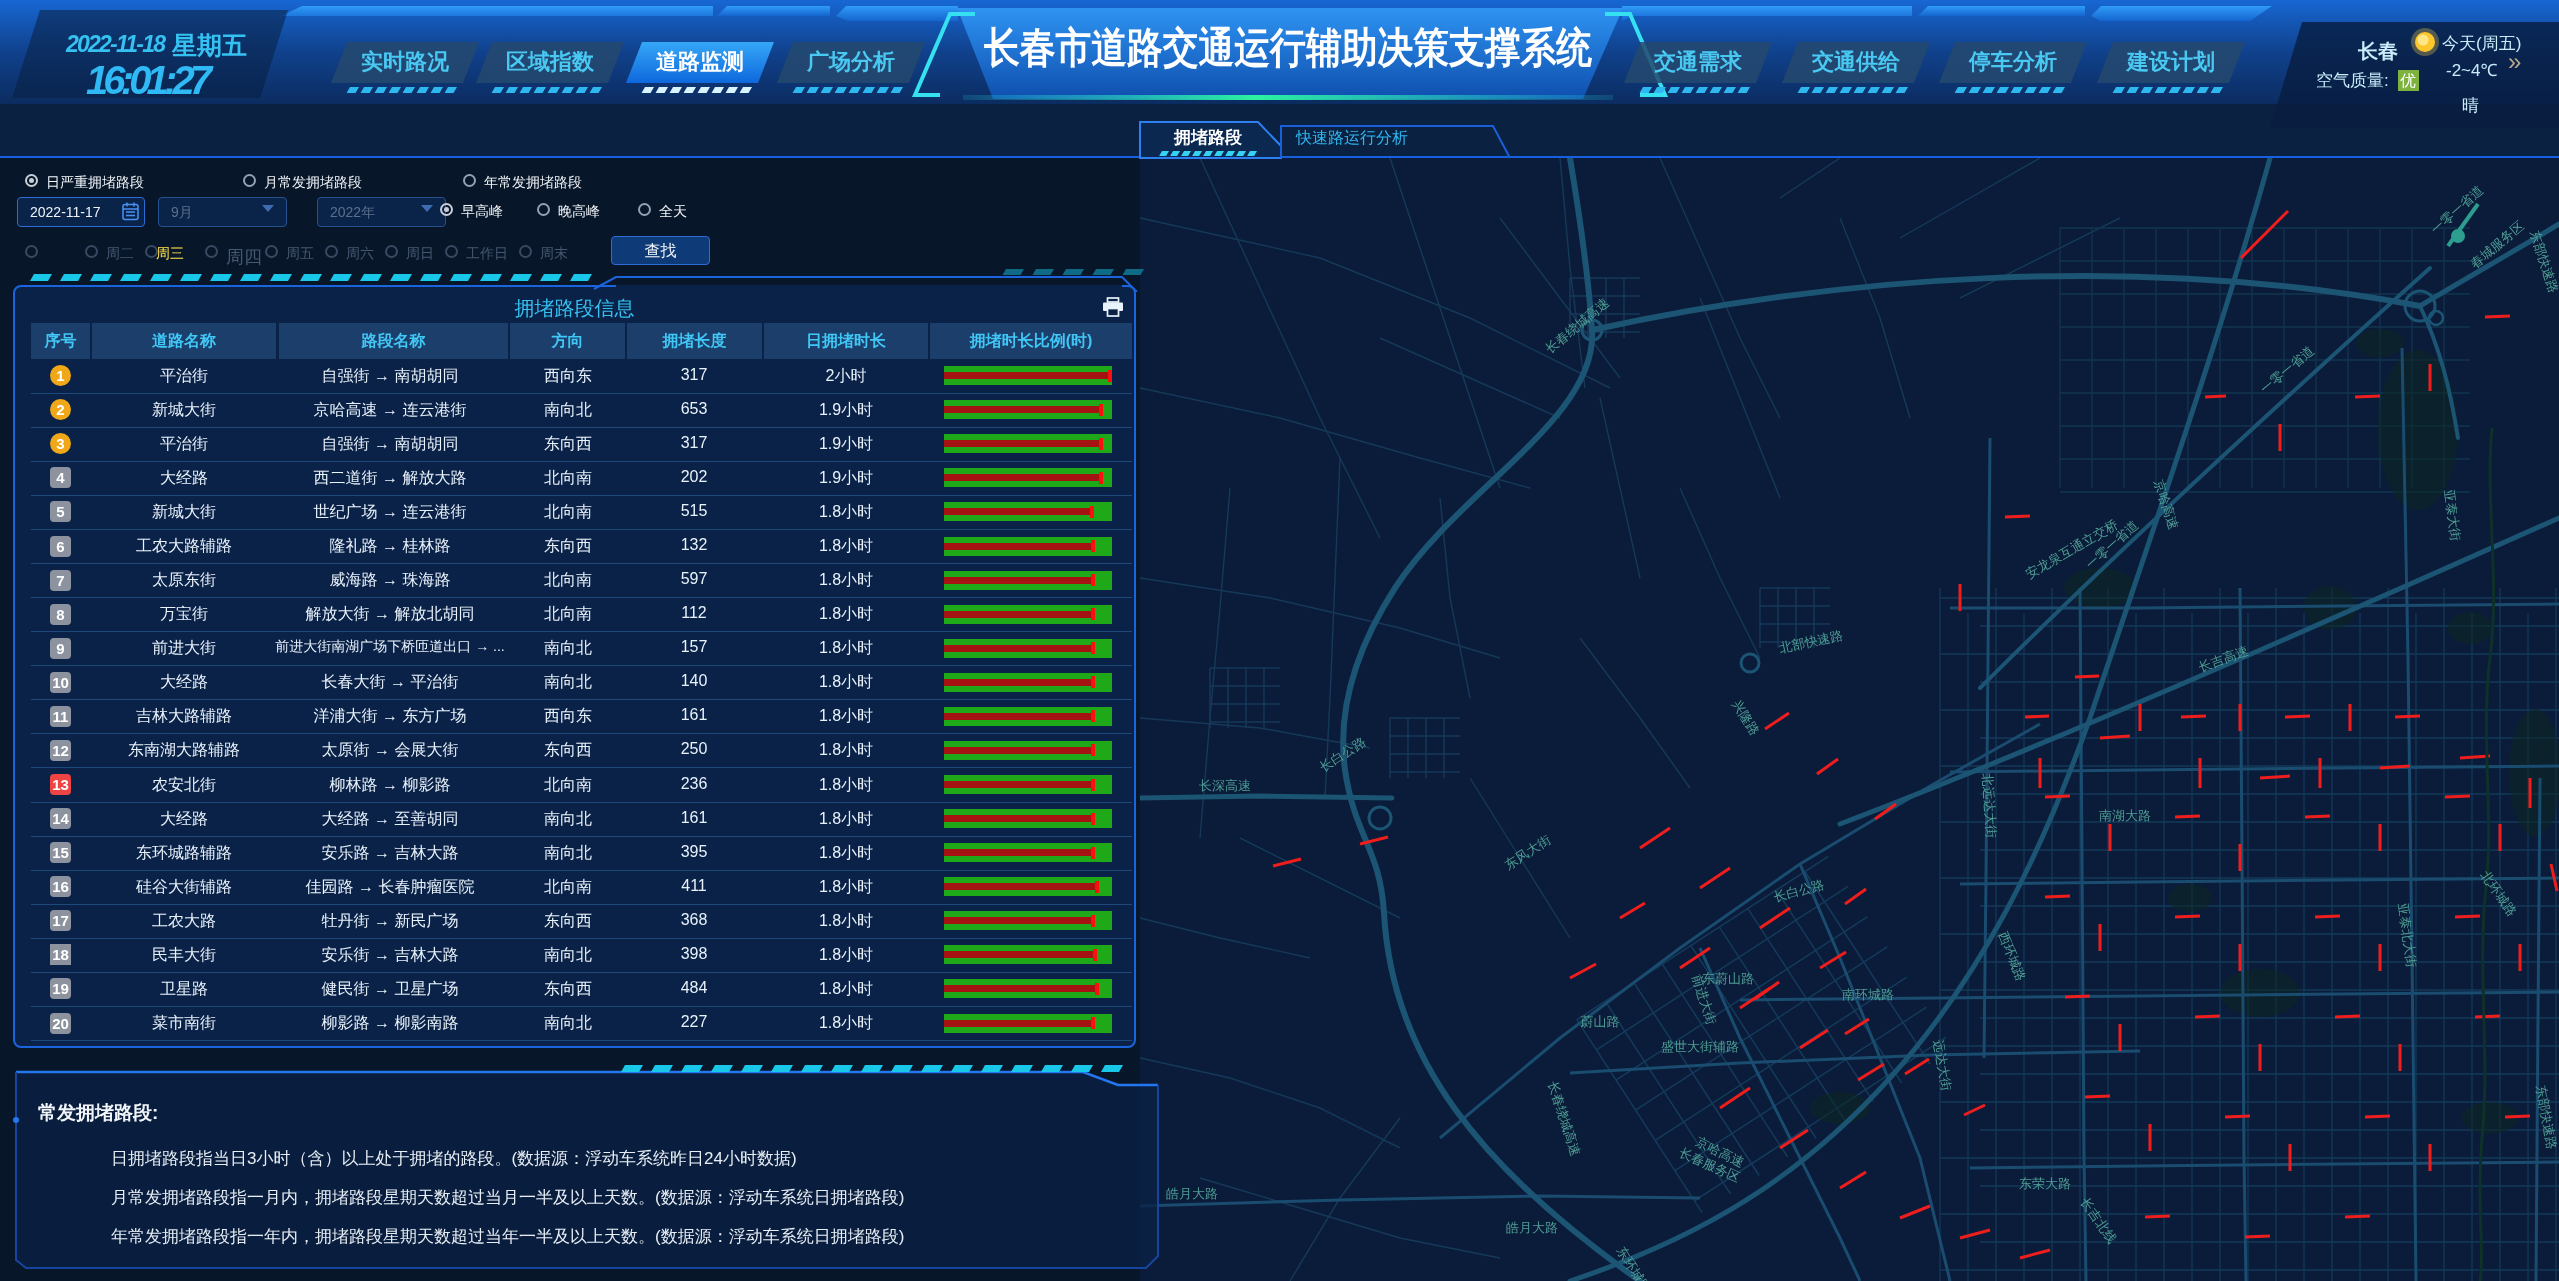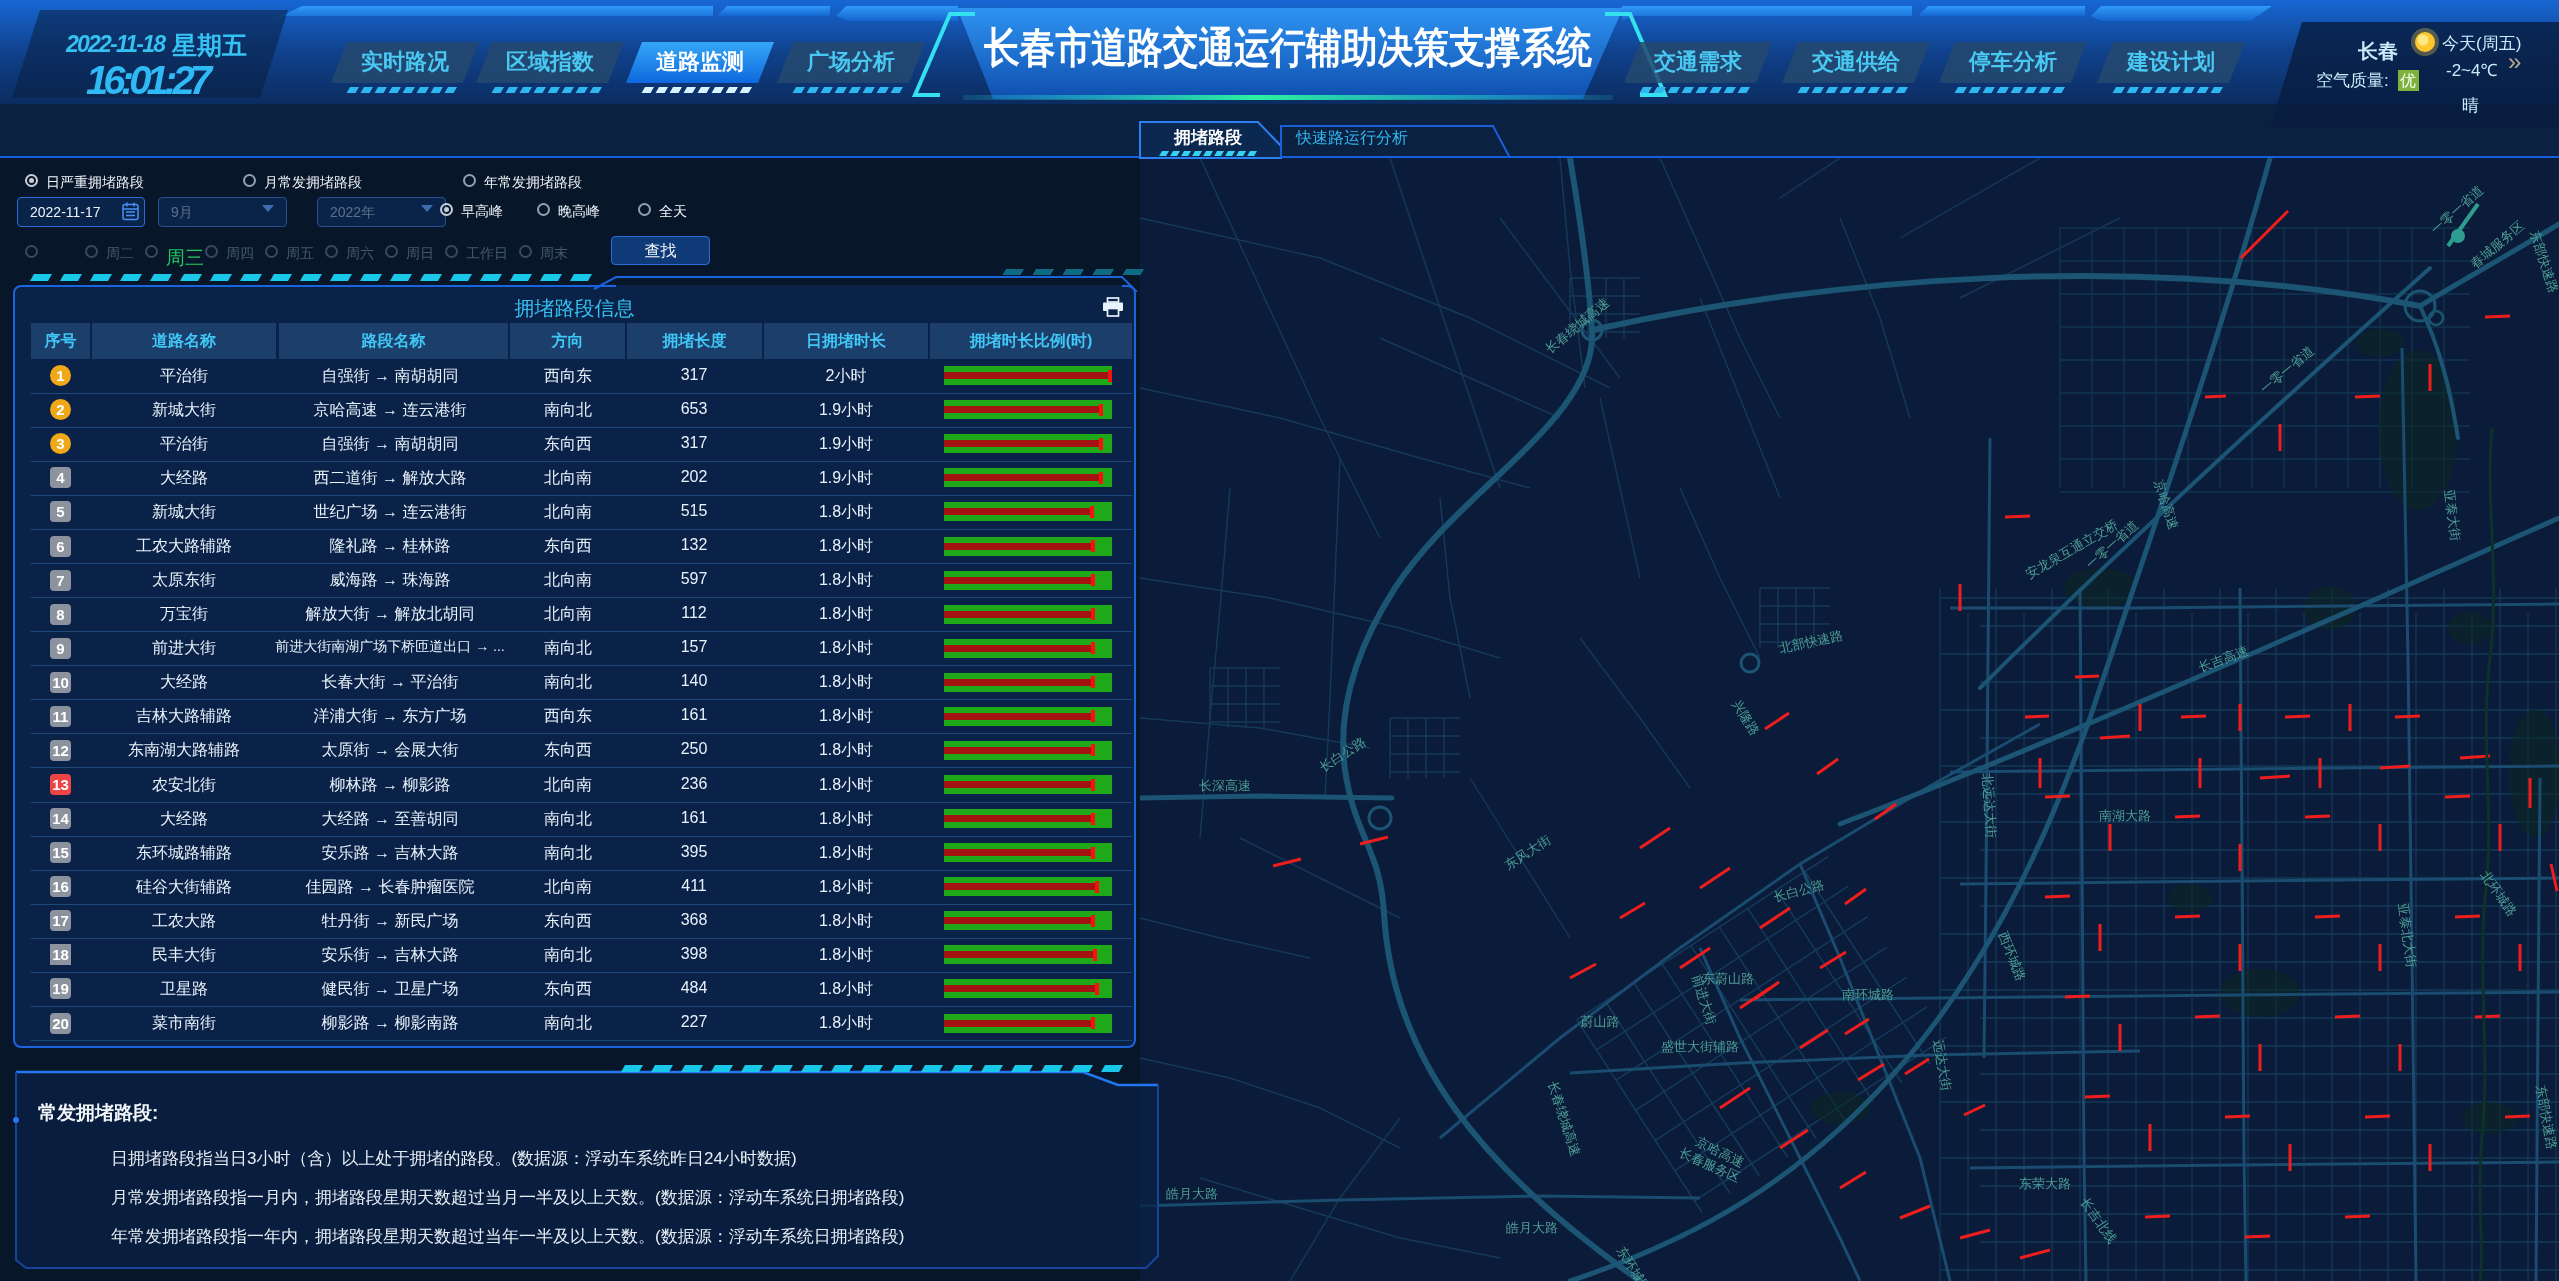--- a/index.html
+++ b/index.html
@@ -536,23 +536,23 @@
       <span class="abs" style="left:461px;top:45px;font-size:14px;color:#f2f6fa;white-space:nowrap;">早高峰</span>
 <span class="abs" style="left:537px;top:45px;width:13px;height:13px;border:2px solid #93a1b3;border-radius:50%;"></span>
       <span class="abs" style="left:558px;top:45px;font-size:14px;color:#f2f6fa;white-space:nowrap;">晚高峰</span>
 <span class="abs" style="left:638px;top:45px;width:13px;height:13px;border:2px solid #93a1b3;border-radius:50%;"></span>
       <span class="abs" style="left:659px;top:45px;font-size:14px;color:#f2f6fa;white-space:nowrap;">全天</span>
 <span class="abs" style="left:25px;top:87px;width:13px;height:13px;border:2px solid #394961;border-radius:50%;"></span>
       <span class="abs" style="left:46px;top:87px;font-size:14px;color:#45586f;white-space:nowrap;margin-top:46px;">周一</span>
 <span class="abs" style="left:85px;top:87px;width:13px;height:13px;border:2px solid #394961;border-radius:50%;"></span>
       <span class="abs" style="left:106px;top:87px;font-size:14px;color:#45586f;white-space:nowrap;">周二</span>
 <span class="abs" style="left:145px;top:87px;width:13px;height:13px;border:2px solid #394961;border-radius:50%;"></span>
-      <span class="abs" style="left:166px;top:87px;font-size:19px;color:#22c55e;white-space:nowrap;">周三</span>
+      <span class="abs" style="left:156px;top:87px;font-size:14px;color:#fde047;white-space:nowrap;">周三</span>
 <span class="abs" style="left:205px;top:87px;width:13px;height:13px;border:2px solid #394961;border-radius:50%;"></span>
-      <span class="abs" style="left:226px;top:87px;font-size:14px;color:#45586f;white-space:nowrap;">周四</span>
+      <span class="abs" style="left:226px;top:87px;font-size:18px;color:#45586f;white-space:nowrap;">周四</span>
 <span class="abs" style="left:265px;top:87px;width:13px;height:13px;border:2px solid #394961;border-radius:50%;"></span>
       <span class="abs" style="left:286px;top:87px;font-size:14px;color:#45586f;white-space:nowrap;">周五</span>
 <span class="abs" style="left:325px;top:87px;width:13px;height:13px;border:2px solid #394961;border-radius:50%;"></span>
       <span class="abs" style="left:346px;top:87px;font-size:14px;color:#45586f;white-space:nowrap;">周六</span>
 <span class="abs" style="left:385px;top:87px;width:13px;height:13px;border:2px solid #394961;border-radius:50%;"></span>
       <span class="abs" style="left:406px;top:87px;font-size:14px;color:#45586f;white-space:nowrap;">周日</span>
 <span class="abs" style="left:445px;top:87px;width:13px;height:13px;border:2px solid #394961;border-radius:50%;"></span>
       <span class="abs" style="left:466px;top:87px;font-size:14px;color:#45586f;white-space:nowrap;">工作日</span>
 <span class="abs" style="left:519px;top:87px;width:13px;height:13px;border:2px solid #394961;border-radius:50%;"></span>
       <span class="abs" style="left:540px;top:87px;font-size:14px;color:#45586f;white-space:nowrap;">周末</span>

